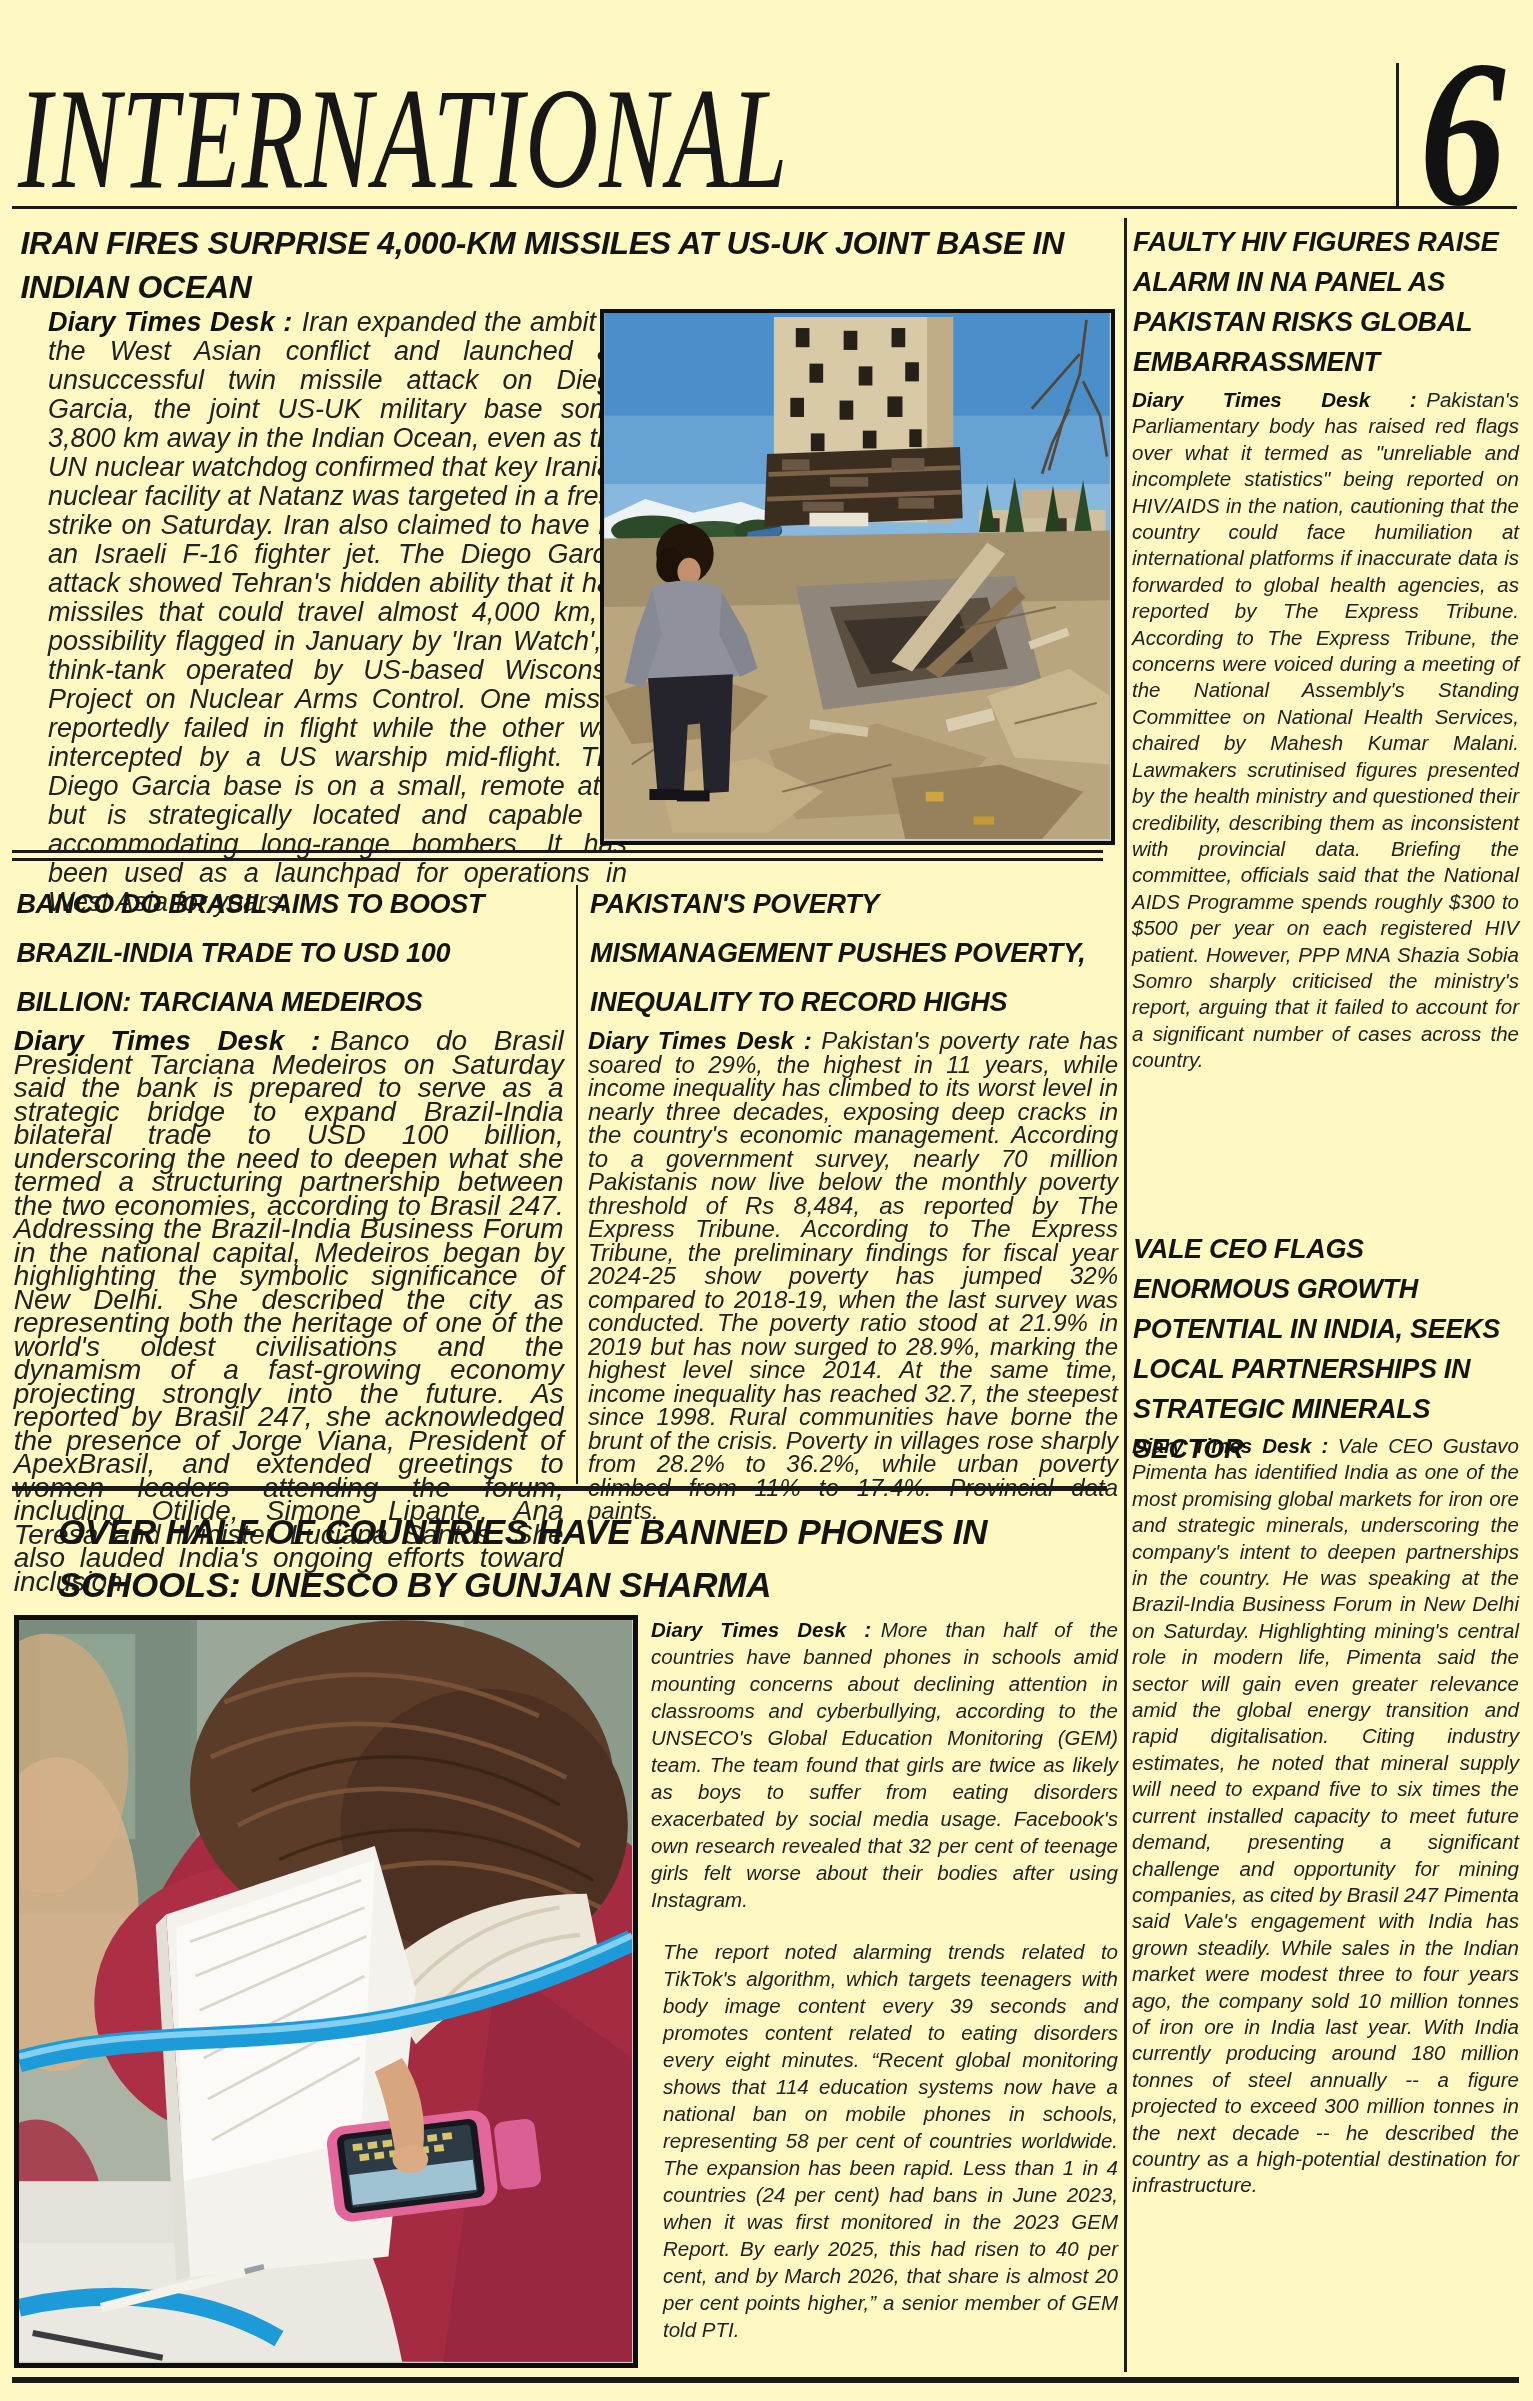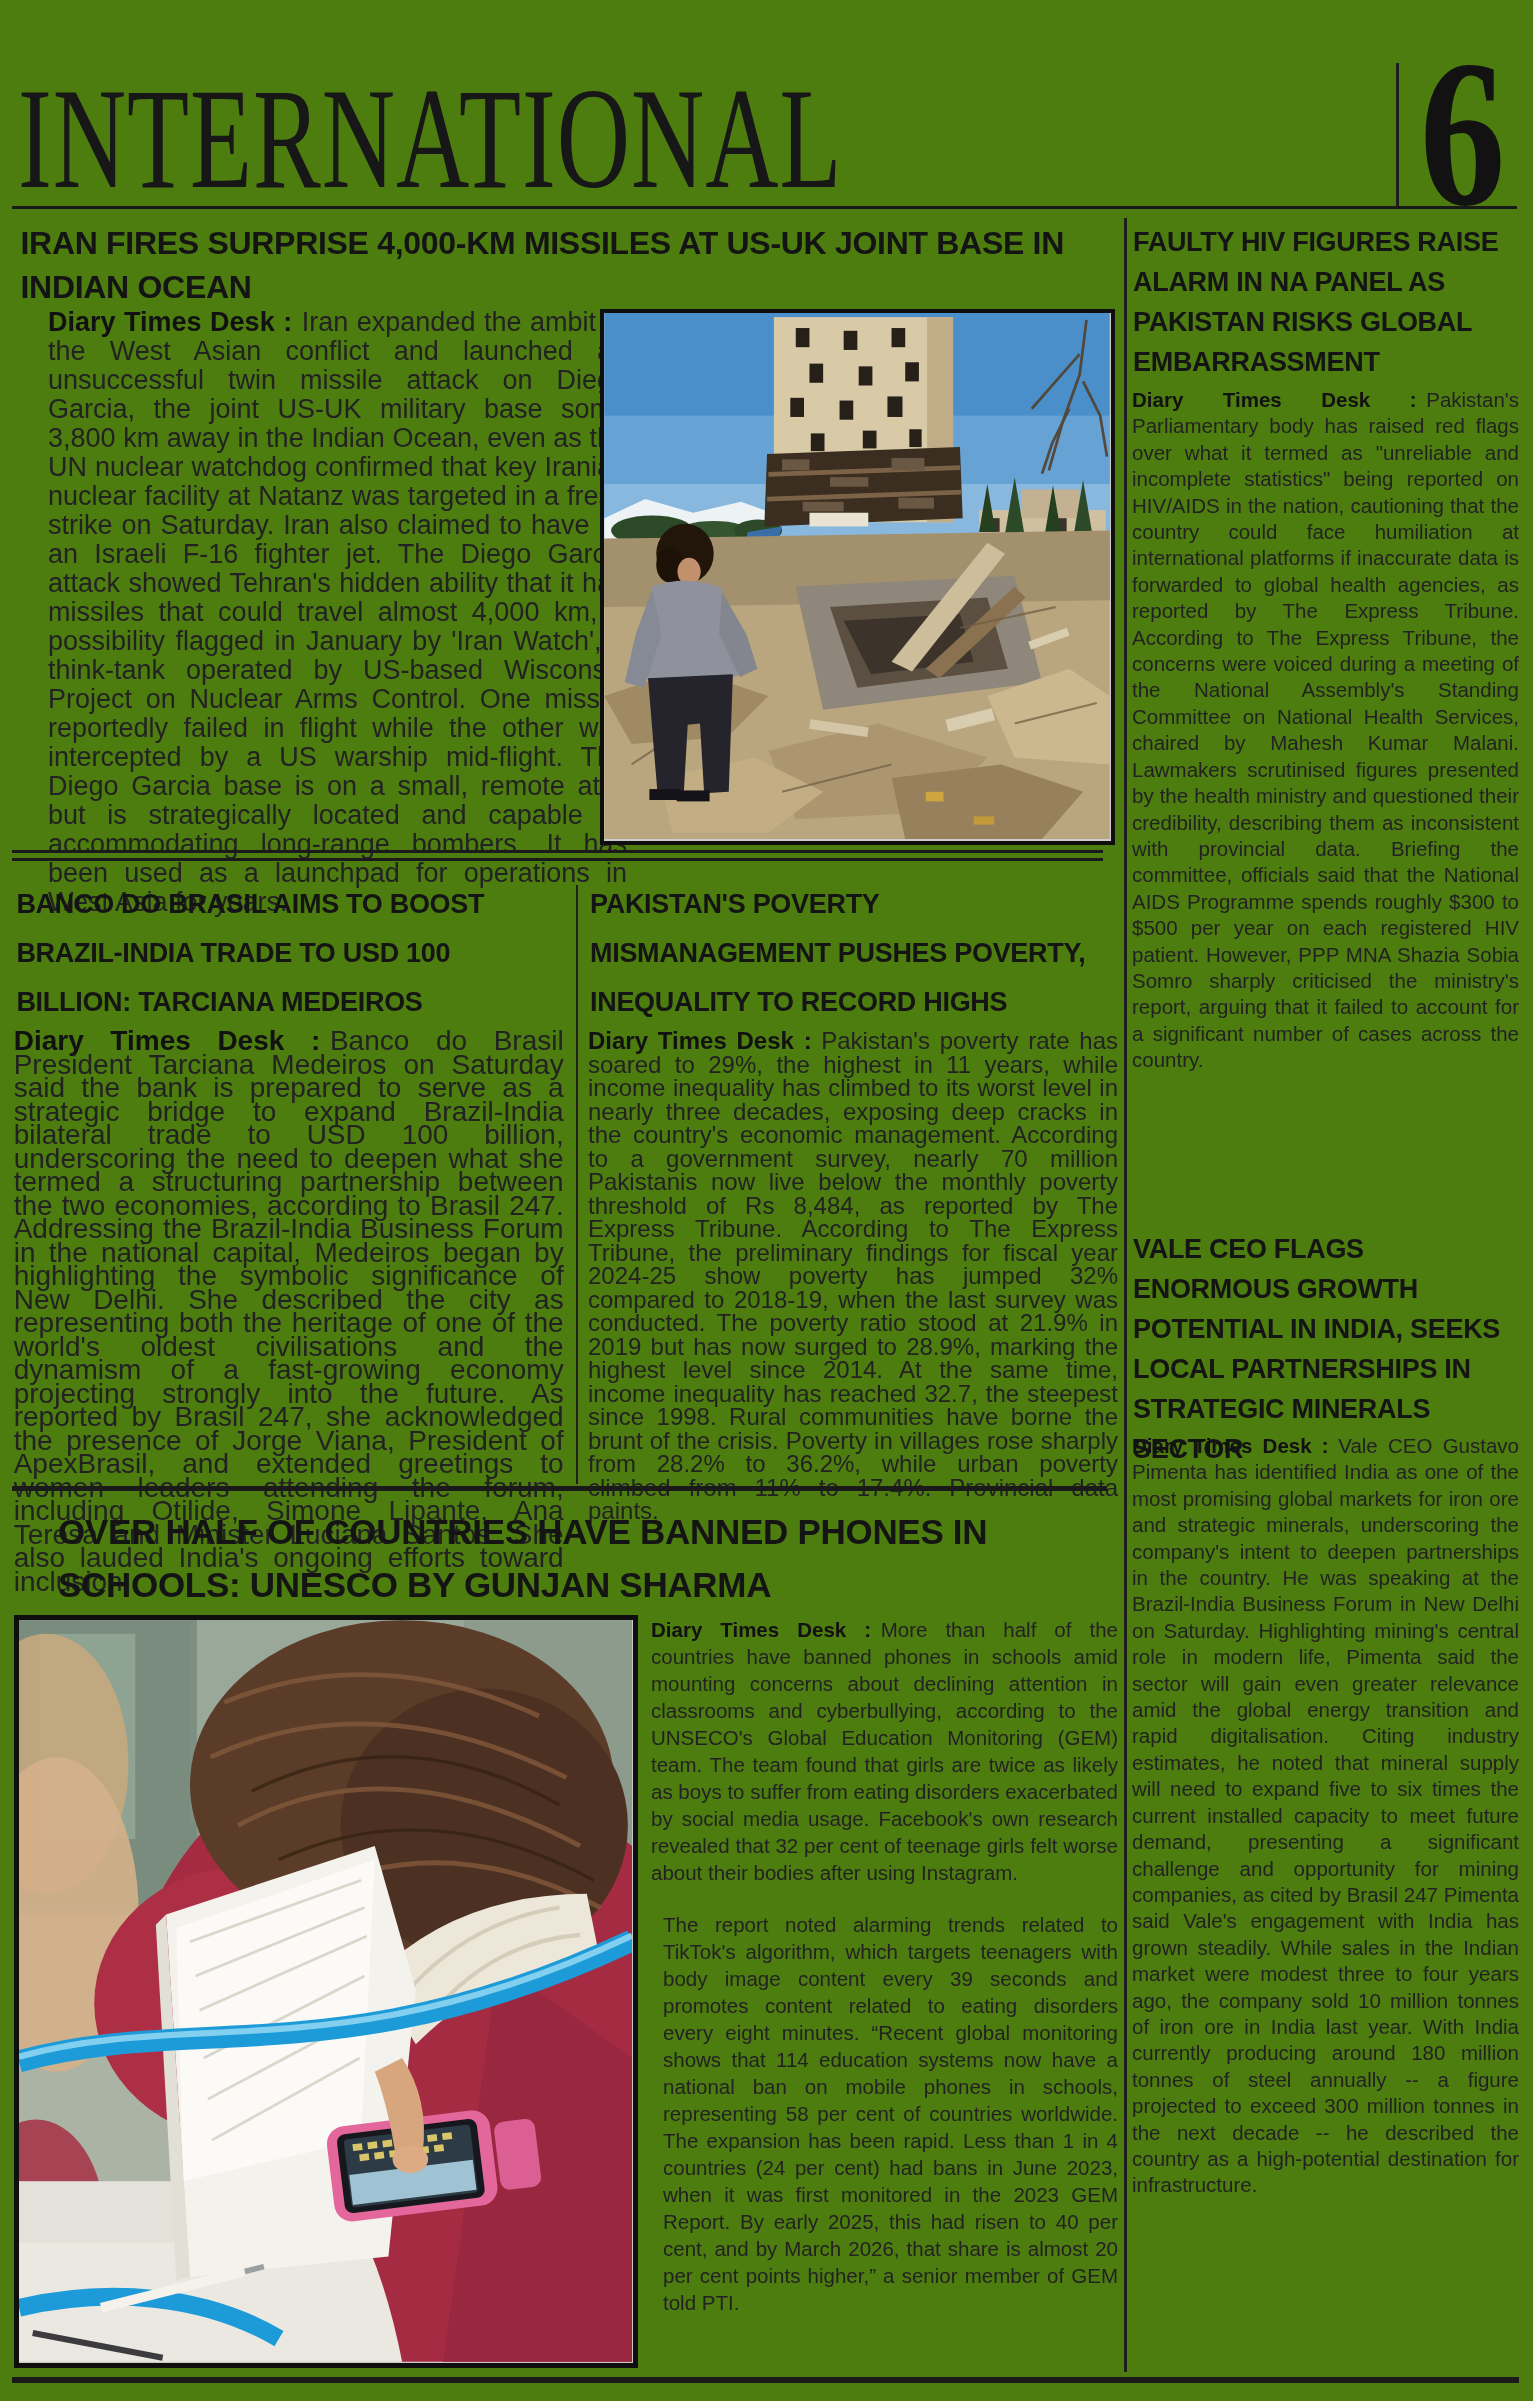--- a/index.html
+++ b/index.html
@@ -1,17 +1,17 @@
 <!DOCTYPE html>
 <html style="font-size:11px"><head>
 <meta charset="utf-8">
 <style>
   html,body{margin:0;padding:0;background:#777;}
-  .page{position:relative;width:1533px;height:2401px;background:#4d7c0f;overflow:hidden;
-        font-family:"Liberation Sans",sans-serif;color:#1c1c1c;}
+  .page{position:relative;width:1533px;height:2401px;background:#fef9c3;overflow:hidden;
+        font-family:"Liberation Sans",sans-serif;color:#1c1c1c;font-style:italic;}
   .abs{position:absolute;}
   
   .section-title{font-family:"Liberation Serif",serif;font-size:145px;line-height:145px;
         letter-spacing:1.4px;transform:scaleX(0.70);transform-origin:left top;white-space:nowrap;color:#171717;}
   .masthead-box{width:404px;text-align:center;}
   .masthead-title{font-family:"Liberation Serif",serif;font-size:66px;line-height:68px;
         transform:scaleX(0.84);transform-origin:center top;white-space:nowrap;color:#171717;}
   .masthead-rule{width:373px;height:4.1px;background:#1a1a1a;margin:11px auto 0;}
   .masthead-date{font-family:"Liberation Serif",serif;font-size:31px;line-height:36px;margin-top:8.2px;
         transform:scaleX(0.92);transform-origin:center top;white-space:nowrap;color:#171717;}

